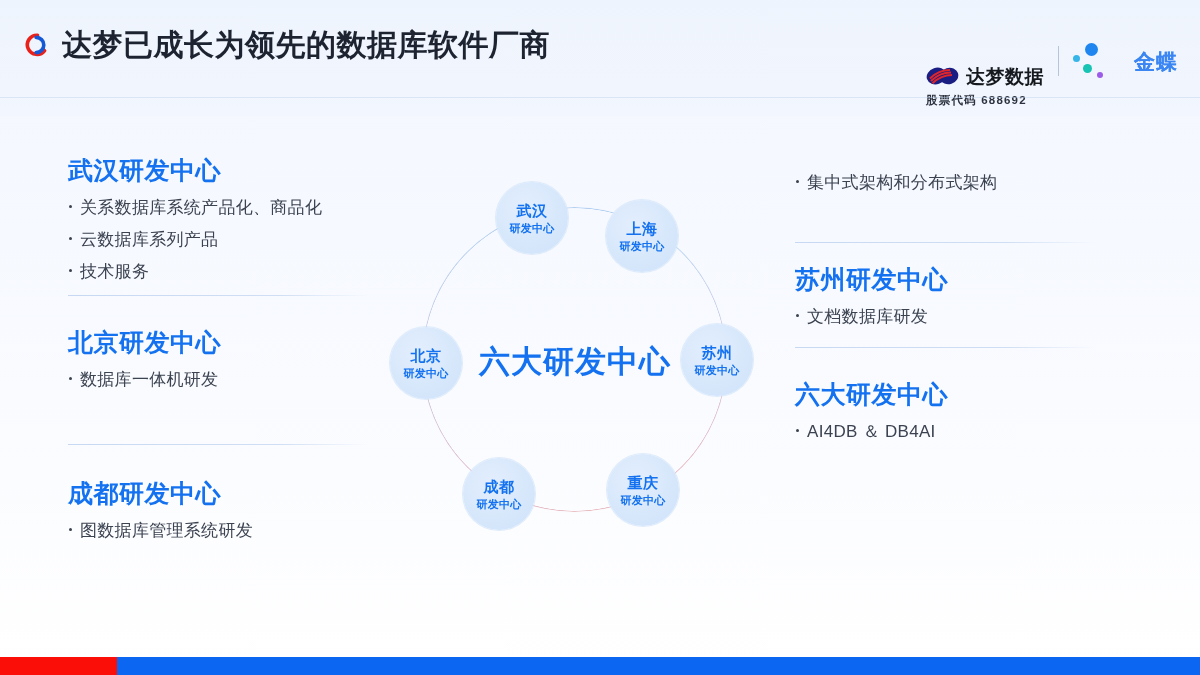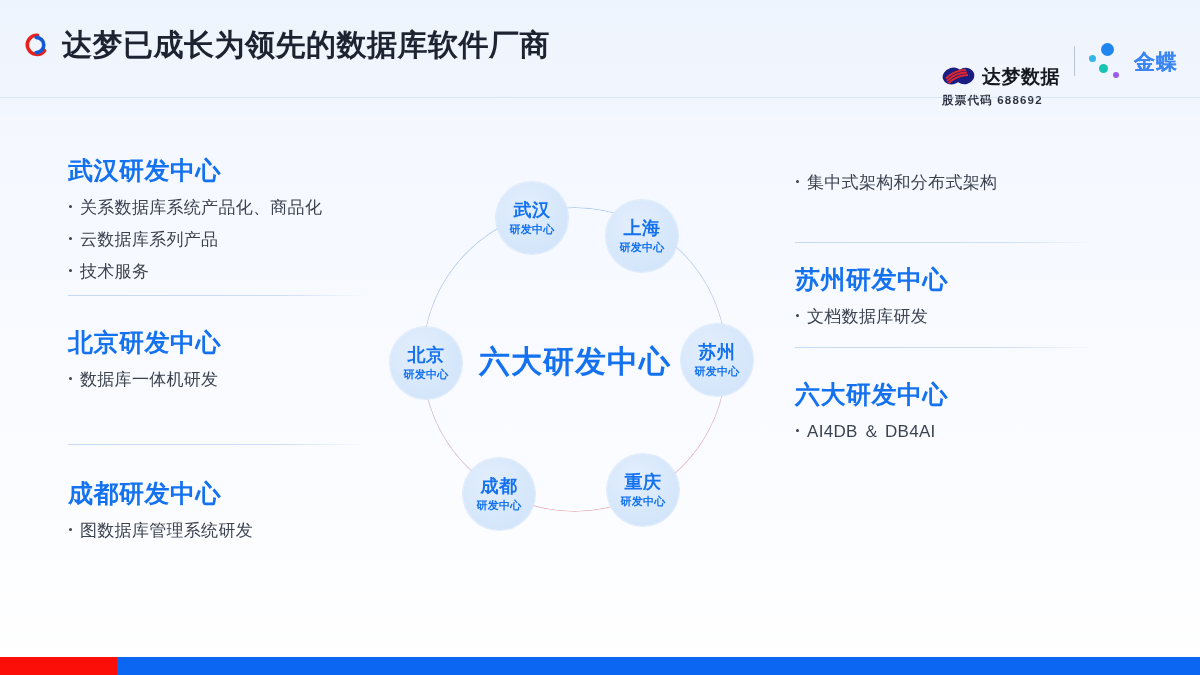--- a/index.html
+++ b/index.html
@@ -23,21 +23,21 @@
     white-space:nowrap;line-height:1;}
 
   
   .logos{position:absolute;right:22px;top:26px;display:flex;align-items:center;gap:14px;}
   .dm-logo{display:flex;flex-direction:column;align-items:flex-start;margin-top:39px;}
   .dm-row{display:flex;align-items:center;gap:6px;}
   .dm-mark{width:34px;height:22px;position:relative;flex:0 0 auto;}
   .dm-name{font-size:19px;font-weight:700;color:#15181d;letter-spacing:.5px;line-height:1;}
   .dm-code{font-size:11.5px;font-weight:700;color:#2c3240;letter-spacing:1.2px;margin-top:6px;}
   .logo-sep{width:1px;height:30px;background:#b9c4d6;margin-bottom:12px;}
-  .kd-logo{display:flex;align-items:center;gap:9px;margin-bottom:12px;}
+  .kd-logo{display:flex;align-items:center;gap:25px;margin-bottom:12px;}
   .kd-dots{position:relative;width:36px;height:40px;flex:0 0 auto;}
   .kd-dots i{position:absolute;border-radius:50%;display:block;}
   .kd-name{font-size:21px;font-weight:700;letter-spacing:1px;line-height:1;
     background:linear-gradient(90deg,#2f7bf0 0%,#4f9bf5 100%);
     -webkit-background-clip:text;background-clip:text;color:#3b86f2;}
 
   
   .col{position:absolute;width:300px;}
   .col-left{left:68px;top:158px;}
   .col-right{left:795px;top:158px;}
@@ -62,21 +62,21 @@
         #aecdf0 180deg,#c0d7f3 225deg,#d8cbe0 270deg,#e8bcc2 315deg,#e9b9c0 360deg);
     -webkit-mask:radial-gradient(circle, transparent 0 151px, #000 151.5px 153px, transparent 153.5px);
     mask:radial-gradient(circle, transparent 0 151px, #000 151.5px 153px, transparent 153.5px);
     opacity:.95;}
   .hub{position:absolute;left:50%;top:50%;transform:translate(-50%,-50%);
     font-size:31px;font-weight:700;color:#1472f0;white-space:nowrap;letter-spacing:1px;}
   .node{position:absolute;width:72px;height:72px;border-radius:50%;
     background:radial-gradient(circle at 40% 35%,#e3eefd 0%,#d6e7fb 60%,#cfe2fa 100%);
     display:flex;flex-direction:column;align-items:center;justify-content:center;
     box-shadow:0 0 0 1px rgba(210,228,250,.7);}
-  .node .n1{font-size:18px;font-weight:700;color:#1472f0;line-height:1;letter-spacing:.5px;text-align:center;}
+  .node .n1{font-size:15px;font-weight:700;color:#1472f0;line-height:1;letter-spacing:.5px;text-align:center;}
   .node .n2{font-size:11px;font-weight:700;color:#1472f0;line-height:1;margin-top:5px;letter-spacing:.3px;}
 
   
   .footbar{position:absolute;left:0;bottom:0;width:1200px;height:18px;display:flex;}
   .footbar .red{width:117px;height:100%;background:#fb0d08;}
   .footbar .blue{flex:1;height:100%;background:#0b67f2;}
 </style>
 </head>
 <body>
 

